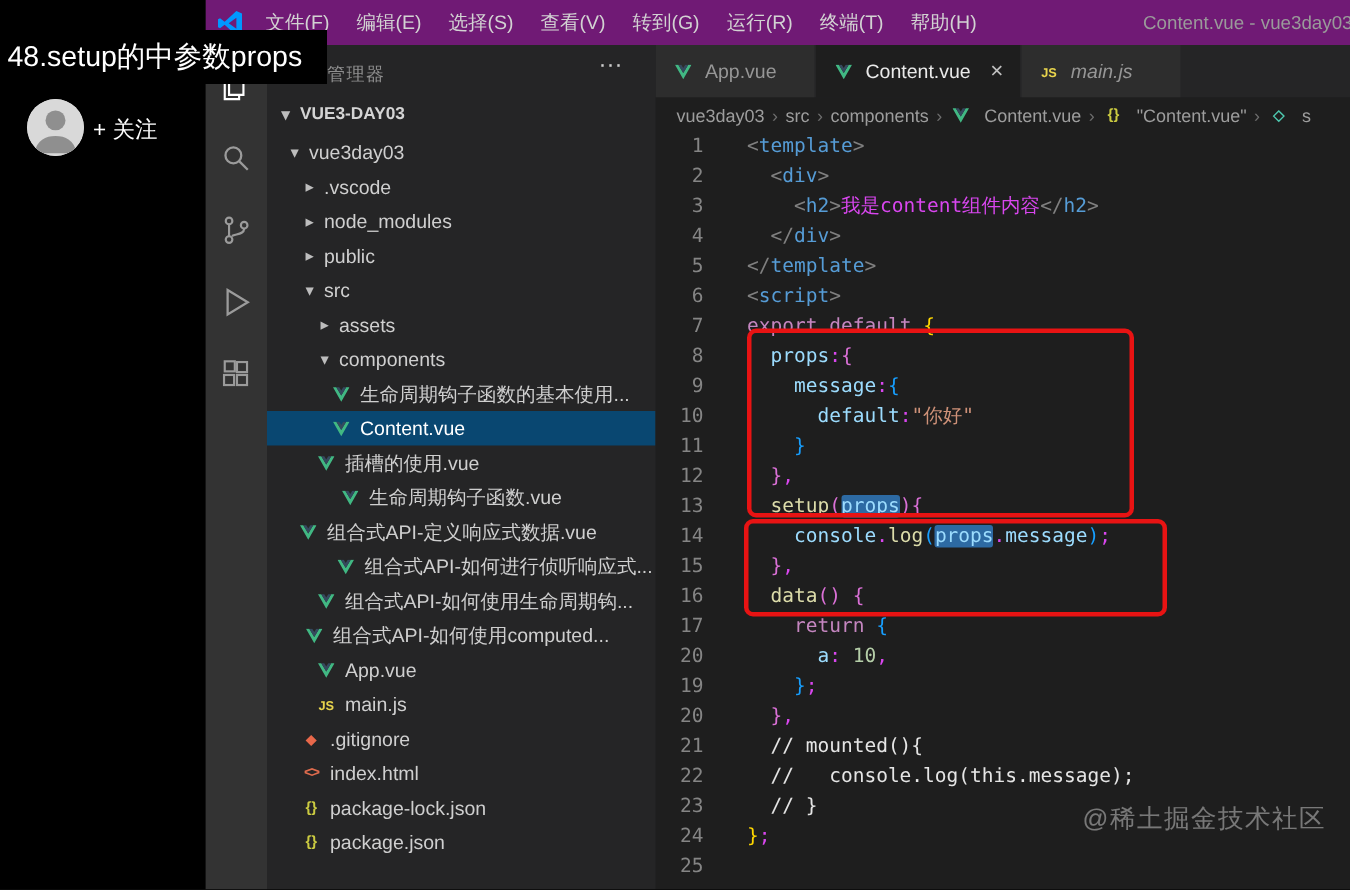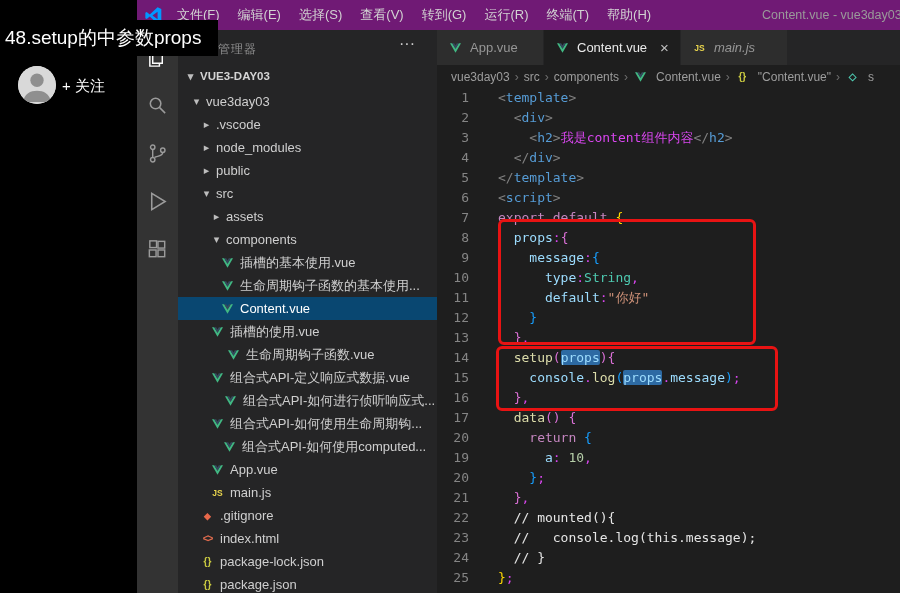--- a/index.html
+++ b/index.html
@@ -188,29 +188,20 @@
           <span class="chev">▾</span>
           <span class="tlabel">components</span>
         </div>
         <div class="tree-row" style="padding-left: 42px;">
           <span class="ficon vue">
             <svg width="11" height="10" viewBox="0 0 24 21">
               <path fill="#41b883" d="M0 0h4.8L12 12 19.2 0H24L12 21z"></path>
               <path fill="#35495e" d="M4.8 0h4.3L12 4.8 14.9 0h4.3L12 12z"></path>
             </svg>
           </span>
-          <span class="tlabel">插槽的基本使用.vue</span>
-        </div>
-        <div class="tree-row" style="padding-left: 42px;">
-          <span class="ficon vue">
-            <svg width="11" height="10" viewBox="0 0 24 21">
-              <path fill="#41b883" d="M0 0h4.8L12 12 19.2 0H24L12 21z"></path>
-              <path fill="#35495e" d="M4.8 0h4.3L12 4.8 14.9 0h4.3L12 12z"></path>
-            </svg>
-          </span>
           <span class="tlabel">生命周期钩子函数的基本使用...</span>
         </div>
         <div class="tree-row selected" style="padding-left: 42px;">
           <span class="ficon vue">
             <svg width="11" height="10" viewBox="0 0 24 21">
               <path fill="#41b883" d="M0 0h4.8L12 12 19.2 0H24L12 21z"></path>
               <path fill="#35495e" d="M4.8 0h4.3L12 4.8 14.9 0h4.3L12 12z"></path>
             </svg>
           </span>
           <span class="tlabel">Content.vue</span>
@@ -226,21 +217,21 @@
         </div>
         <div class="tree-row" style="padding-left: 48px;">
           <span class="ficon vue">
             <svg width="11" height="10" viewBox="0 0 24 21">
               <path fill="#41b883" d="M0 0h4.8L12 12 19.2 0H24L12 21z"></path>
               <path fill="#35495e" d="M4.8 0h4.3L12 4.8 14.9 0h4.3L12 12z"></path>
             </svg>
           </span>
           <span class="tlabel">生命周期钩子函数.vue</span>
         </div>
-        <div class="tree-row" style="padding-left: 32px;">
+        <div class="tree-row" style="padding-left: 20px;">
           <span class="ficon vue">
             <svg width="11" height="10" viewBox="0 0 24 21">
               <path fill="#41b883" d="M0 0h4.8L12 12 19.2 0H24L12 21z"></path>
               <path fill="#35495e" d="M4.8 0h4.3L12 4.8 14.9 0h4.3L12 12z"></path>
             </svg>
           </span>
           <span class="tlabel">组合式API-定义响应式数据.vue</span>
         </div>
         <div class="tree-row" style="padding-left: 45px;">
           <span class="ficon vue">
@@ -253,21 +244,21 @@
         </div>
         <div class="tree-row" style="padding-left: 32px;">
           <span class="ficon vue">
             <svg width="11" height="10" viewBox="0 0 24 21">
               <path fill="#41b883" d="M0 0h4.8L12 12 19.2 0H24L12 21z"></path>
               <path fill="#35495e" d="M4.8 0h4.3L12 4.8 14.9 0h4.3L12 12z"></path>
             </svg>
           </span>
           <span class="tlabel">组合式API-如何使用生命周期钩...</span>
         </div>
-        <div class="tree-row" style="padding-left: 44px;">
+        <div class="tree-row" style="padding-left: 24px;">
           <span class="ficon vue">
             <svg width="11" height="10" viewBox="0 0 24 21">
               <path fill="#41b883" d="M0 0h4.8L12 12 19.2 0H24L12 21z"></path>
               <path fill="#35495e" d="M4.8 0h4.3L12 4.8 14.9 0h4.3L12 12z"></path>
             </svg>
           </span>
           <span class="tlabel">组合式API-如何使用computed...</span>
         </div>
         <div class="tree-row" style="padding-left: 32px;">
           <span class="ficon vue">
@@ -392,21 +383,20 @@
     <div class="code-lines">
         <div class="cline"><span class="tk-punct">&lt;</span><span class="tk-tag">template</span><span class="tk-punct">&gt;</span></div>
         <div class="cline"><span class="tk-text">  </span><span class="tk-punct">&lt;</span><span class="tk-tag">div</span><span class="tk-punct">&gt;</span></div>
         <div class="cline"><span class="tk-text">    </span><span class="tk-punct">&lt;</span><span class="tk-tag">h2</span><span class="tk-punct">&gt;</span><span class="tk-text">我是content组件内容</span><span class="tk-punct">&lt;/</span><span class="tk-tag">h2</span><span class="tk-punct">&gt;</span></div>
         <div class="cline"><span class="tk-text">  </span><span class="tk-punct">&lt;/</span><span class="tk-tag">div</span><span class="tk-punct">&gt;</span></div>
         <div class="cline"><span class="tk-punct">&lt;/</span><span class="tk-tag">template</span><span class="tk-punct">&gt;</span></div>
         <div class="cline"><span class="tk-punct">&lt;</span><span class="tk-tag">script</span><span class="tk-punct">&gt;</span></div>
         <div class="cline"><span class="tk-kw">export</span><span class="tk-text"> </span><span class="tk-kw">default</span><span class="tk-text"> </span><span class="tk-b1">{</span></div>
         <div class="cline"><span class="tk-text">  </span><span class="tk-prop">props</span><span class="tk-text">:</span><span class="tk-b2">{</span></div>
         <div class="cline"><span class="tk-text">    </span><span class="tk-prop">message</span><span class="tk-text">:</span><span class="tk-b3">{</span></div>
-        <div class="cline"><span class="tk-text">      </span><span class="tk-prop">type</span><span class="tk-text">:</span><span class="tk-cls">String</span><span class="tk-text">,</span></div>
         <div class="cline"><span class="tk-text">      </span><span class="tk-prop">default</span><span class="tk-text">:</span><span class="tk-str">"你好"</span></div>
         <div class="cline"><span class="tk-text">    </span><span class="tk-b3">}</span></div>
         <div class="cline"><span class="tk-text">  </span><span class="tk-b2">}</span><span class="tk-text">,</span></div>
         <div class="cline"><span class="tk-text">  </span><span class="tk-fn">setup</span><span class="tk-b2">(</span><span class="tk-prop tk-sel">props</span><span class="tk-b2">)</span><span class="tk-b2">{</span></div>
         <div class="cline"><span class="tk-text">    </span><span class="tk-prop">console</span><span class="tk-text">.</span><span class="tk-fn">log</span><span class="tk-b3">(</span><span class="tk-prop tk-sel">props</span><span class="tk-text">.</span><span class="tk-prop">message</span><span class="tk-b3">)</span><span class="tk-text">;</span></div>
         <div class="cline"><span class="tk-text">  </span><span class="tk-b2">}</span><span class="tk-text">,</span></div>
         <div class="cline"><span class="tk-text">  </span><span class="tk-fn">data</span><span class="tk-b2">(</span><span class="tk-b2">)</span><span class="tk-text"> </span><span class="tk-b2">{</span></div>
         <div class="cline"><span class="tk-text">    </span><span class="tk-kw">return</span><span class="tk-text"> </span><span class="tk-b3">{</span></div>
         <div class="cline"><span class="tk-text">      </span><span class="tk-prop">a</span><span class="tk-text">:</span><span class="tk-text"> </span><span class="tk-num">10</span><span class="tk-text">,</span></div>
         <div class="cline"><span class="tk-text">    </span><span class="tk-b3">}</span><span class="tk-text">;</span></div>
@@ -427,13 +417,14 @@
   </div>
   <div class="avatar">
     <svg width="38" height="38" viewBox="0 0 40 40">
         <circle cx="20" cy="20" r="20" fill="#d9d9d9"></circle>
         <circle cx="20" cy="15" r="7" fill="#8f8f8f"></circle>
         <path d="M5 38c2-9 8-12 15-12s13 3 15 12z" fill="#8f8f8f"></path>
       </svg>
   </div>
   <div class="follow">+ 关注</div>
 
+  <div class="watermark">@稀土掘金技术社区</div>
 </div>
 
 </body></html>

